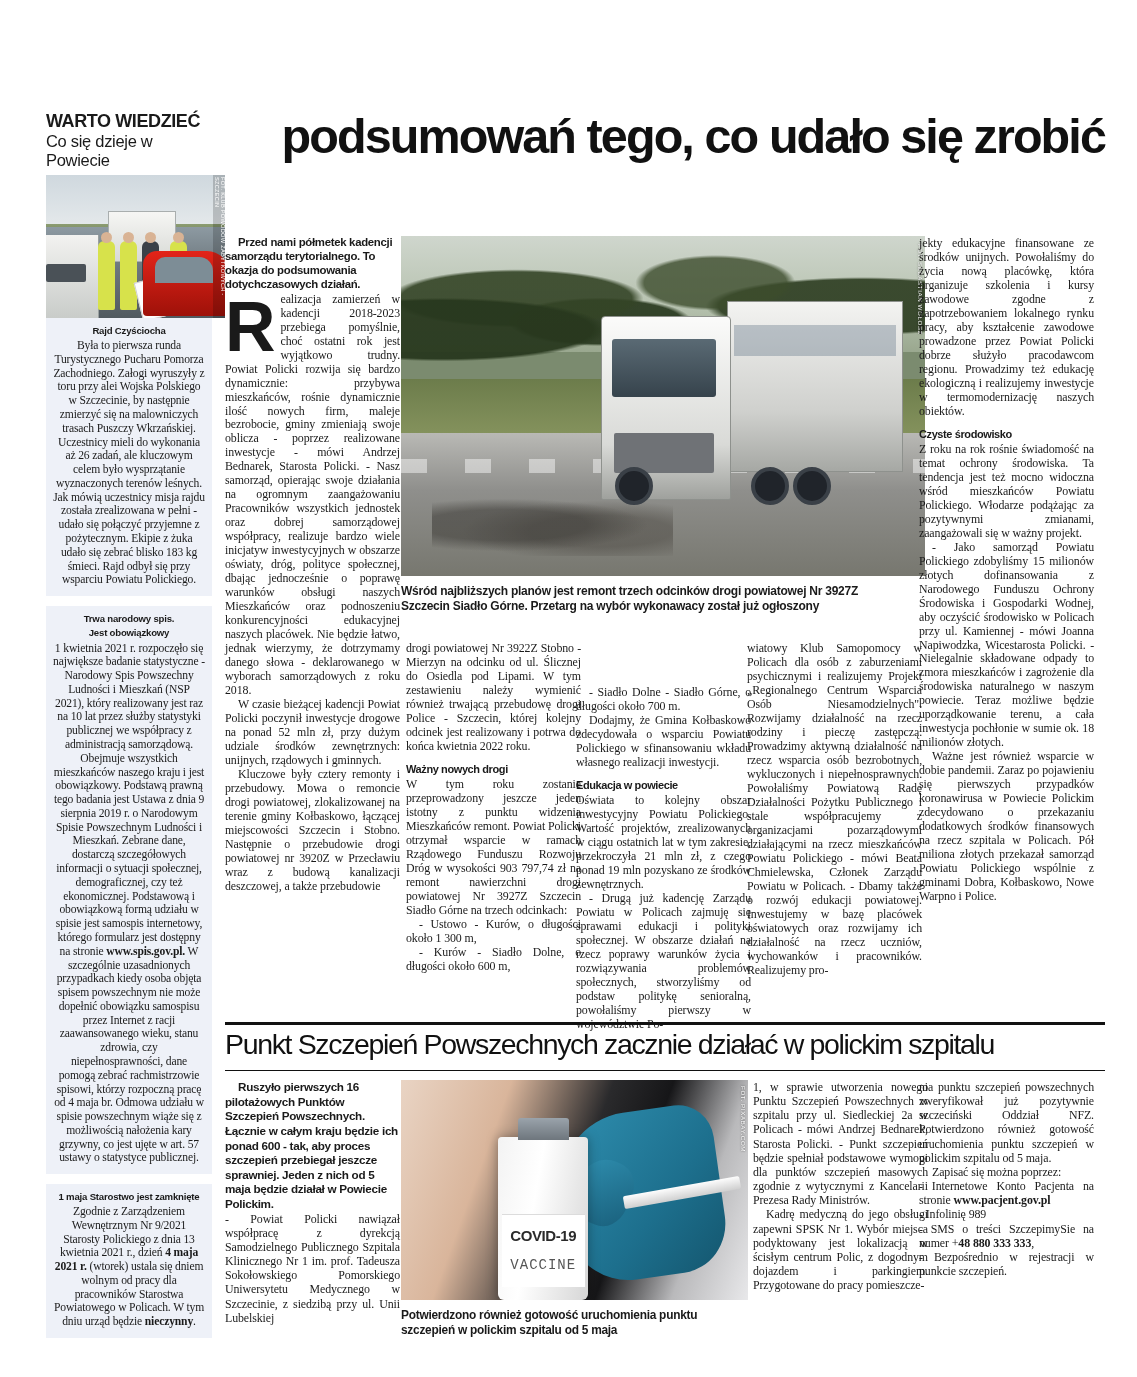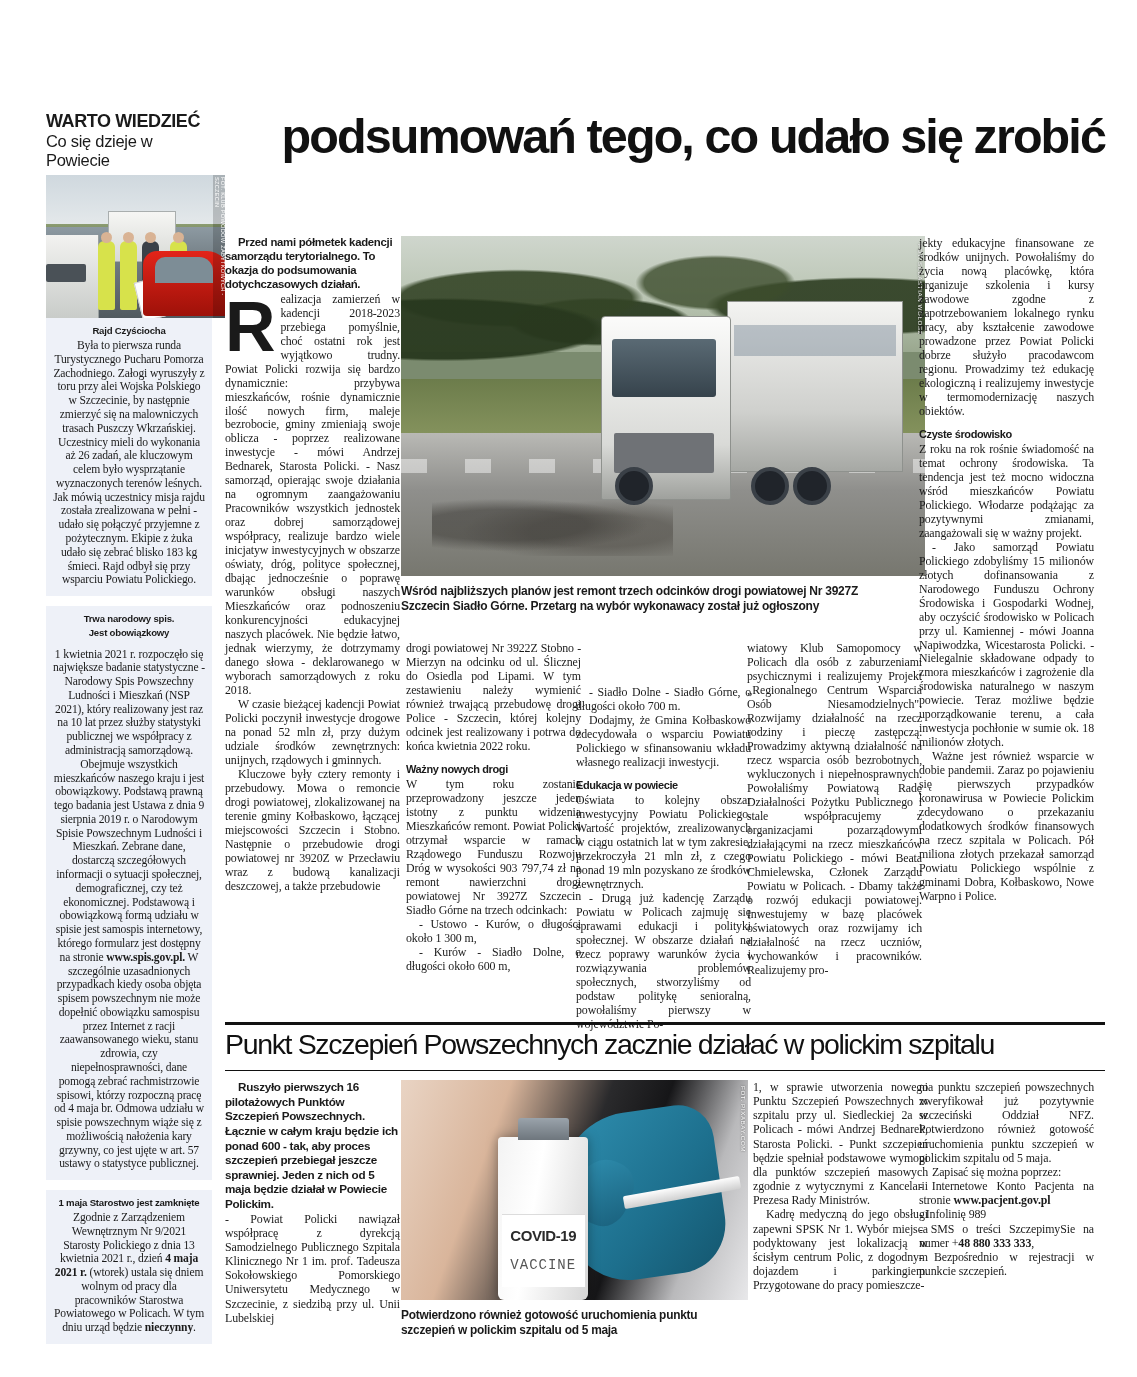--- a/index.html
+++ b/index.html
@@ -500,21 +500,21 @@
       <div class="photo-credit-v">FOT. KLUB POWODÓW ZABYTKOWYCH - SZCZECIN</div>
     </div>
 
     <div class="side-block" style="margin-top:0;">
       <div class="side-h">Rajd Czyściocha</div>
       <p class="side-p">Była to pierwsza runda Turystycznego Pucharu Pomorza Zachodniego. Załogi wyruszyły z toru przy alei Wojska Polskiego w Szczecinie, by następnie zmierzyć się na malowniczych trasach Puszczy Wkrzańskiej. Uczestnicy mieli do wykonania aż 26 zadań, ale kluczowym celem było wysprzątanie wyznaczonych terenów leśnych. Jak mówią uczestnicy misja rajdu została zrealizowana w pełni - udało się połączyć przyjemne z pożytecznym. Ekipie z żuka udało się zebrać blisko 183 kg śmieci. Rajd odbył się przy wsparciu Powiatu Polickiego.</p>
     </div>
 
     <div class="side-block">
       <div class="side-h">Trwa narodowy spis.</div>
-      <div class="side-h" style="margin-bottom:9px;">Jest obowiązkowy</div>
+      <div class="side-h" style="margin-bottom:3px;">Jest obowiązkowy</div>
       <p class="side-p"><span>1 kwietnia 2021 r. rozpoczęło się największe badanie statystyczne - Narodowy Spis Powszechny Ludności i Mieszkań (NSP 2021), który realizowany jest raz na 10 lat przez służby statystyki publicznej we współpracy z administracją samorządową. Obejmuje wszystkich mieszkańców naszego kraju i jest obowiązkowy. Podstawą prawną tego badania jest Ustawa z dnia 9 sierpnia 2019 r. o Narodowym Spisie Powszechnym Ludności i Mieszkań. Zebrane dane, dostarczą szczegółowych informacji o sytuacji społecznej, demograficznej, czy też ekonomicznej. Podstawową i obowiązkową formą udziału w spisie jest samospis internetowy, którego formularz jest dostępny na stronie </span><b>www.spis.gov.pl.</b><span> W szczególnie uzasadnionych przypadkach kiedy osoba objęta spisem powszechnym nie może dopełnić obowiązku samospisu przez Internet z racji zaawansowanego wieku, stanu zdrowia, czy niepełnosprawności, dane pomogą zebrać rachmistrzowie spisowi, którzy rozpoczną pracę od 4 maja br. Odmowa udziału w spisie powszechnym wiąże się z możliwością nałożenia kary grzywny, co jest ujęte w art. 57 ustawy o statystyce publicznej.</span></p>
     </div>
 
     <div class="side-block">
       <div class="side-h">1 maja Starostwo jest zamknięte</div>
       <p class="side-p"><span>Zgodnie z Zarządzeniem Wewnętrznym Nr 9/2021 Starosty Polickiego z dnia 13 kwietnia 2021 r., dzień </span><b>4 maja 2021 r.</b><span> (wtorek) ustala się dniem wolnym od pracy dla pracowników Starostwa Powiatowego w Policach. W tym dniu urząd będzie </span><b>nieczynny</b><span>.</span></p>
     </div>
   </div>
 
   <div class="main">

